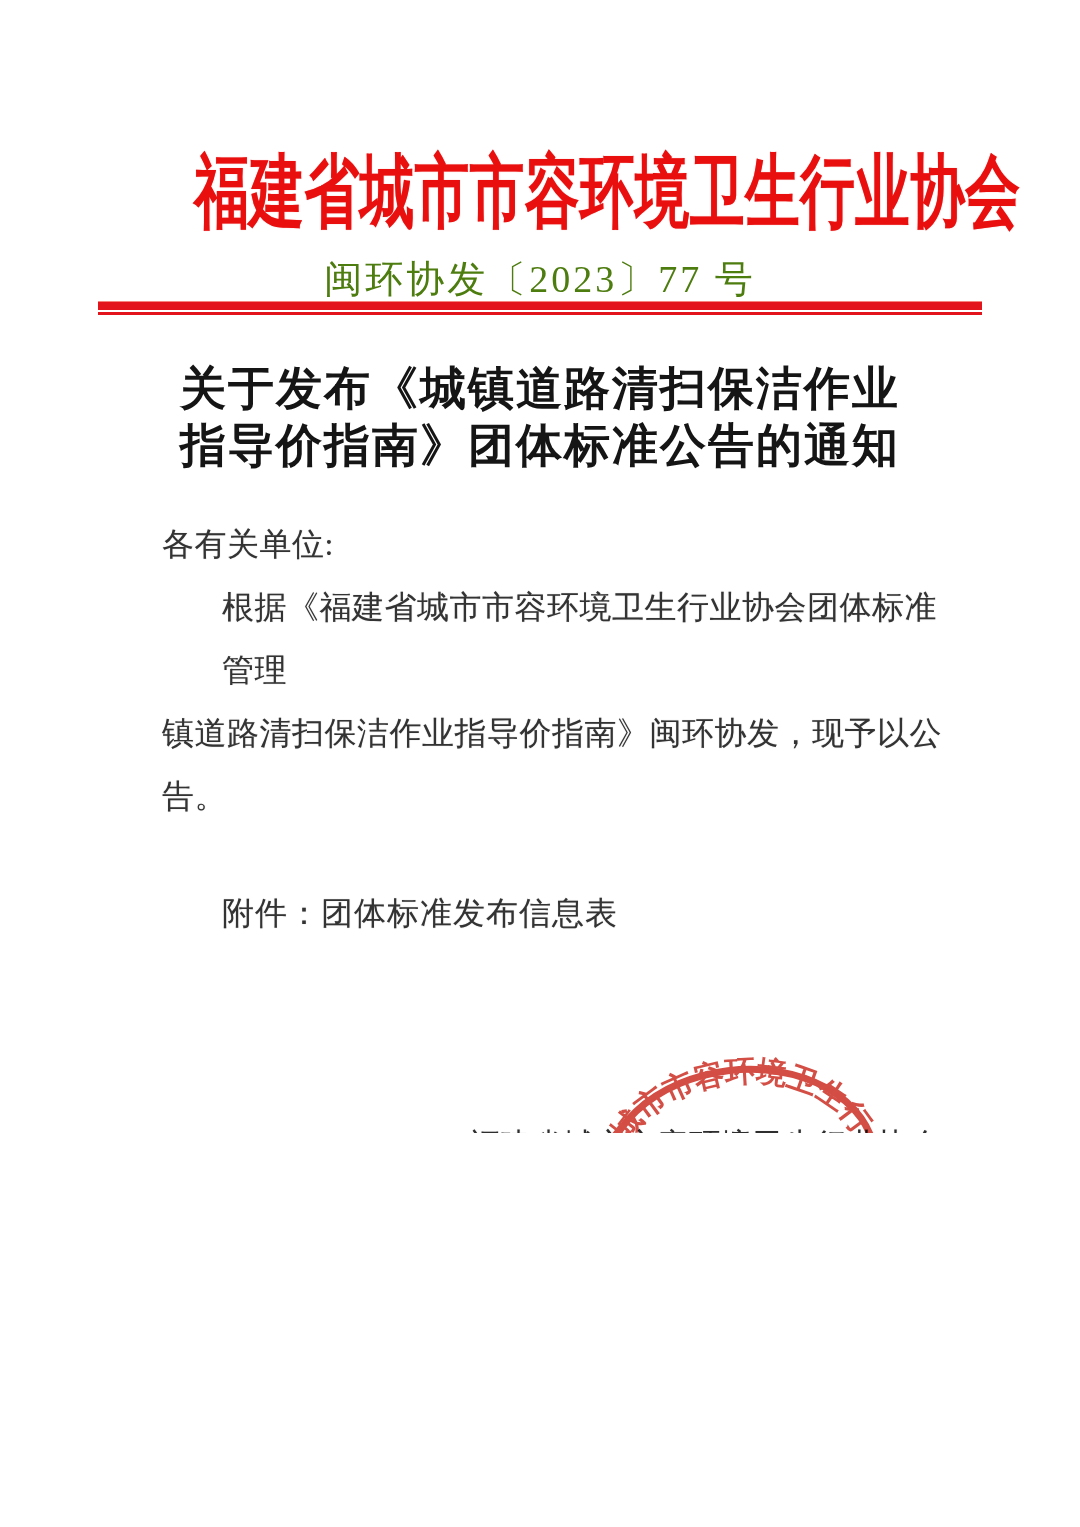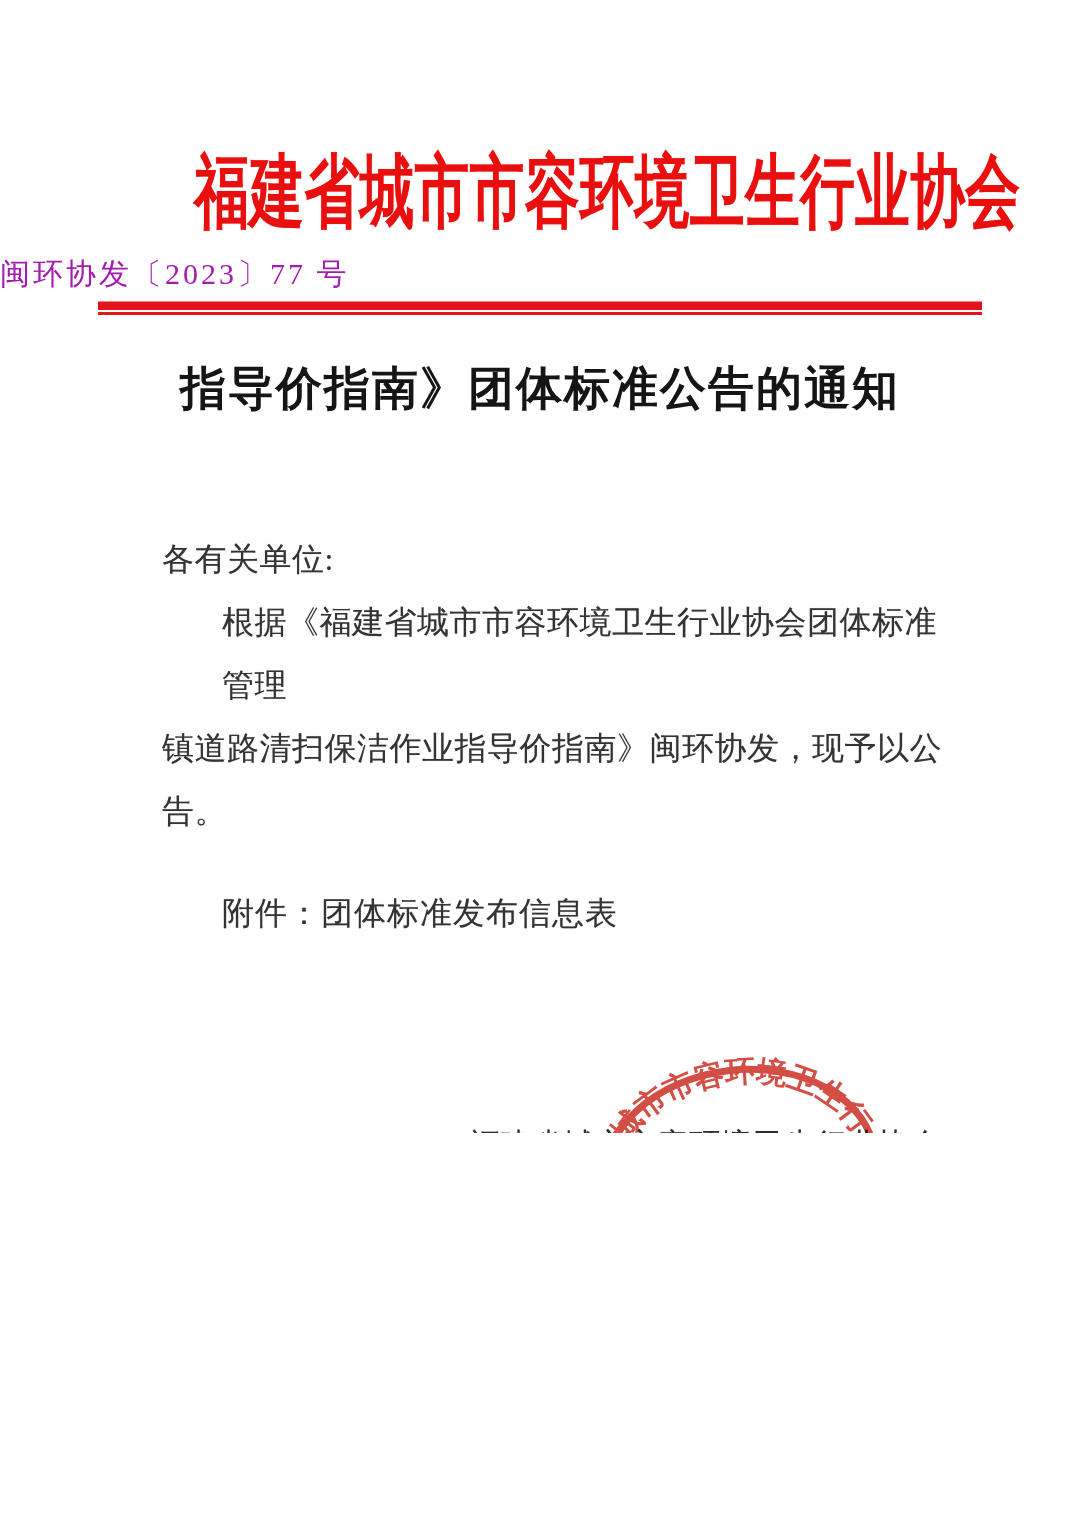--- a/index.html
+++ b/index.html
@@ -27,36 +27,37 @@
     font-size:80px;line-height:1.15;
     font-weight:700;
     color:var(--header-red);
     transform:scaleX(0.68);
     transform-origin:center;
     letter-spacing:1px;
     text-shadow:0 0 1px rgba(233,15,14,.6);
   }
   .doc-number{
     position:absolute;top:254px;left:0;width:100%;
-    font-size:30px;color:#a21caf;letter-spacing:3px;
+    text-align:center;
+    font-size:38px;color:#4d7c0f;letter-spacing:3px;
   }
   .red-rule{position:absolute;left:98px;width:884px;}
   .red-rule .thick{height:9px;background:var(--rule-red);border-top:1px solid #f6847f;}
   .red-rule .gap{height:2px;background:transparent;}
   .red-rule .thin{height:3px;background:var(--rule-red);}
   .rule-top{top:301px;}
   .rule-bottom{top:1397px;left:96px;width:886px;}
   .doc-title{
     position:absolute;top:360px;left:0;width:100%;
     text-align:center;
     font-size:46px;font-weight:700;color:var(--title-black);
     line-height:57px;letter-spacing:2px;
   }
   .body-block{
-    position:absolute;left:162px;top:528px;width:790px;
+    position:absolute;left:162px;top:513px;width:790px;
     font-size:32px;color:var(--body-text);
     line-height:63px;letter-spacing:0.5px;
     text-shadow:0 0 1px rgba(40,40,40,.35);
   }
   .body-block .indent{padding-left:60px;}
   .attachment{
     position:absolute;left:222px;top:892px;
     font-size:32px;color:var(--body-text);letter-spacing:1px;
     text-shadow:0 0 1px rgba(40,40,40,.35);
   }
@@ -91,20 +92,21 @@
 
   <div class="doc-number">闽环协发〔2023〕77 号</div>
 
   <div class="red-rule rule-top">
     <div class="thick"></div>
     <div class="gap"></div>
     <div class="thin"></div>
   </div>
 
   <div class="doc-title">
+    <div>关于发布《城镇道路清扫保洁作业</div>
     <div>指导价指南》团体标准公告的通知</div>
   </div>
 
   <div class="body-block">
     <div>各有关单位:</div>
     <div class="indent">根据《福建省城市市容环境卫生行业协会团体标准管理</div>
     <div>镇道路清扫保洁作业指导价指南》闽环协发，现予以公告。</div>
   </div>
 
   <div class="attachment">附件：团体标准发布信息表</div>

